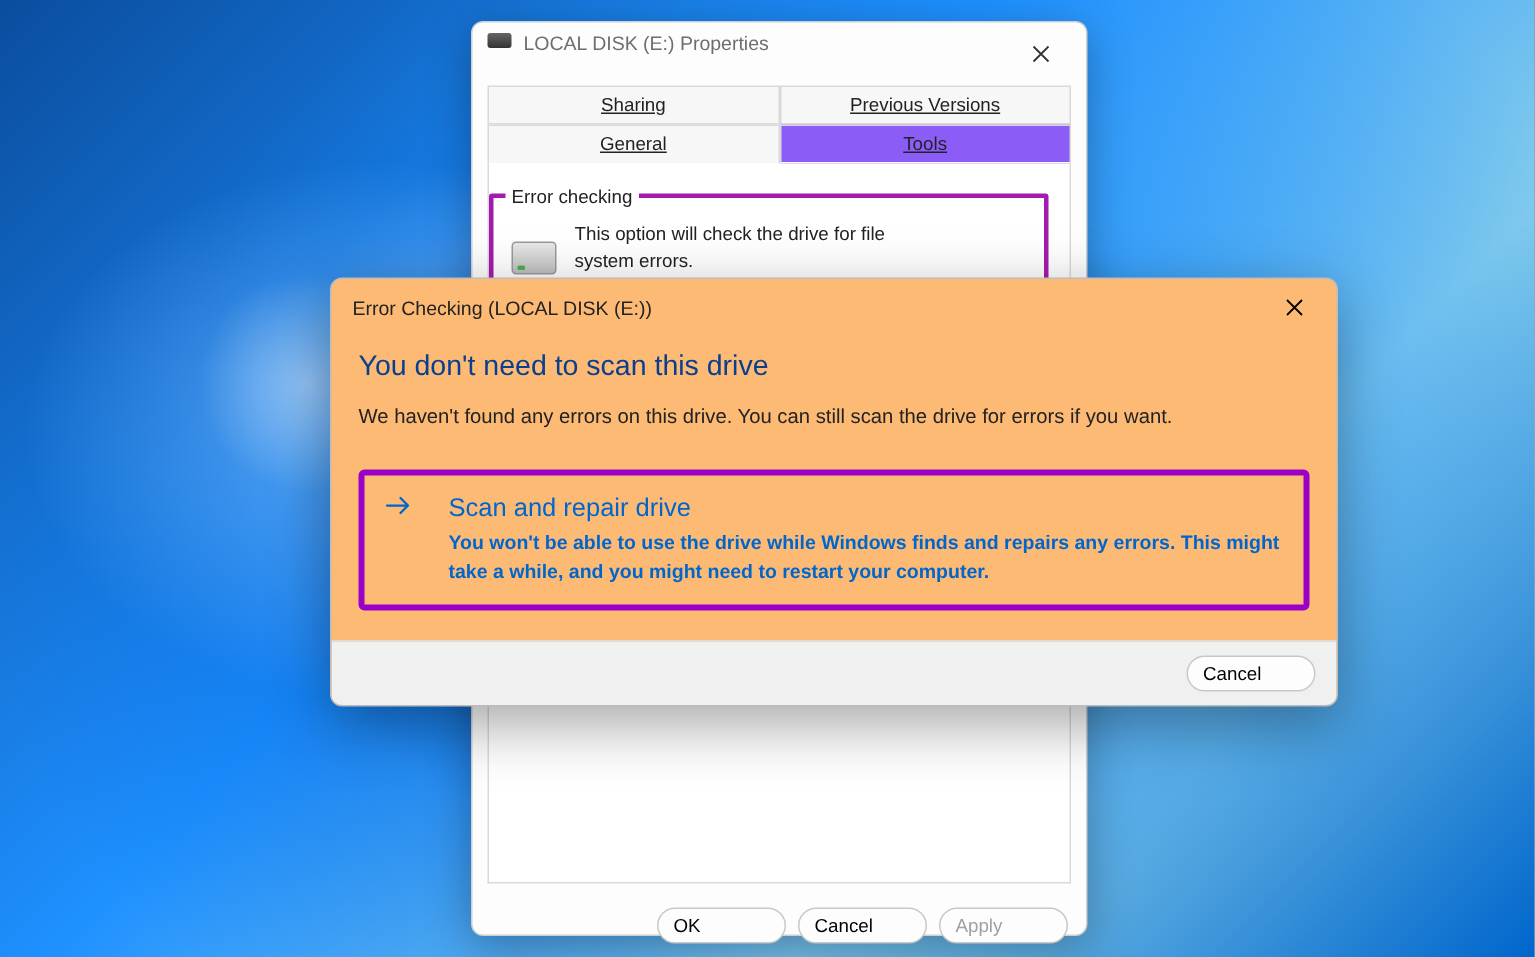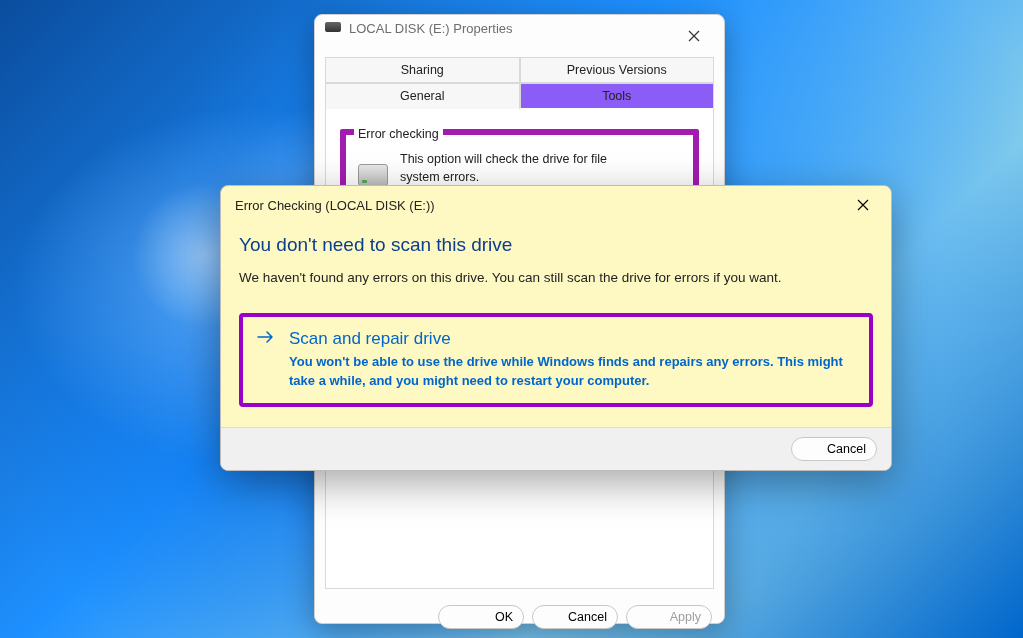--- a/index.html
+++ b/index.html
@@ -77,41 +77,42 @@
     .tab {
       flex:1;
       text-align:center;
       font-size:12.5px;
       padding: 5px 4px;
       background:#f7f7f7;
       border:1px solid #d9d9d9;
       border-bottom:none;
       color:#222;
       cursor:pointer;
+      text-decoration:underline;
     }
     .tab.selected {
       background:#8b5cf6;
       border-bottom:1px solid #fff;
       position:relative; z-index:1;
     }
     .tab-row.back .tab { border-bottom:1px solid #d9d9d9;}
     .tab-panel {
       border:1px solid #d9d9d9;
       border-top:none;
       flex:1;
       margin:0 10px 8px 10px;
       background:#fff;
       position:relative;
       min-height:480px;
     }
 
     .groupbox {
       position:absolute;
-      left:14px; right:14px; top:20px;
-      border:6px solid #a21caf;
+      left:0; right:14px; top:20px;
+      border:3px solid #a21caf;
       border-radius:2px;
       padding: 16px 12px 12px 12px;
     }
     .groupbox-label {
       position:absolute;
       top:-8px; left:8px;
       background:#fff;
       padding:0 4px;
       font-size:12.5px;
       color:#222;
@@ -138,31 +139,31 @@
       padding: 8px 12px 12px 12px;
     }
     .win-btn {
       min-width:86px;
       padding:4px 10px;
       font-size:12.5px;
       background:#fdfdfd;
       border:1px solid #c8c8c8;
       border-radius:12px;
       cursor:pointer;
-      text-align:right;
+      text-align:left;
     }
     .win-btn.disabled { color:#a0a0a0; cursor:default; }
 
     
     .dialog {
       position:absolute;
       left:220px;
       top:185px;
       width:672px;
-      background:#fef9c3;
+      background:#fdba74;
       border:1px solid #bcbcbc;
       border-radius:8px;
       box-shadow: 0 12px 40px rgba(0,0,0,0.35);
       display:flex;
       flex-direction:column;
       overflow:hidden;
     }
     .dialog-titlebar {
       display:flex;
       align-items:center;
@@ -187,21 +188,21 @@
     }
     .dialog-desc { font-size:13.5px; color:#222; margin-bottom:28px; }
 
     .scan-option {
       border:4px solid #9b00c9;
       border-radius:4px;
       padding:12px 14px 12px 14px;
       margin-bottom:14px;
       cursor:pointer;
     }
-    .scan-row { display:flex; align-items:flex-start; gap:14px; }
+    .scan-row { display:flex; align-items:flex-start; gap:24px; }
     .arrow-icon {
       color:#0066cc;
       font-size:18px;
       line-height:1.2;
       margin-top:0px;
     }
     .scan-content { flex:1; }
     .scan-title { color:#0066cc; font-size:17px; margin-bottom:4px; }
     .scan-sub { color:#0066cc; font-size:13px; line-height:1.45;font-weight:bold; }
 

